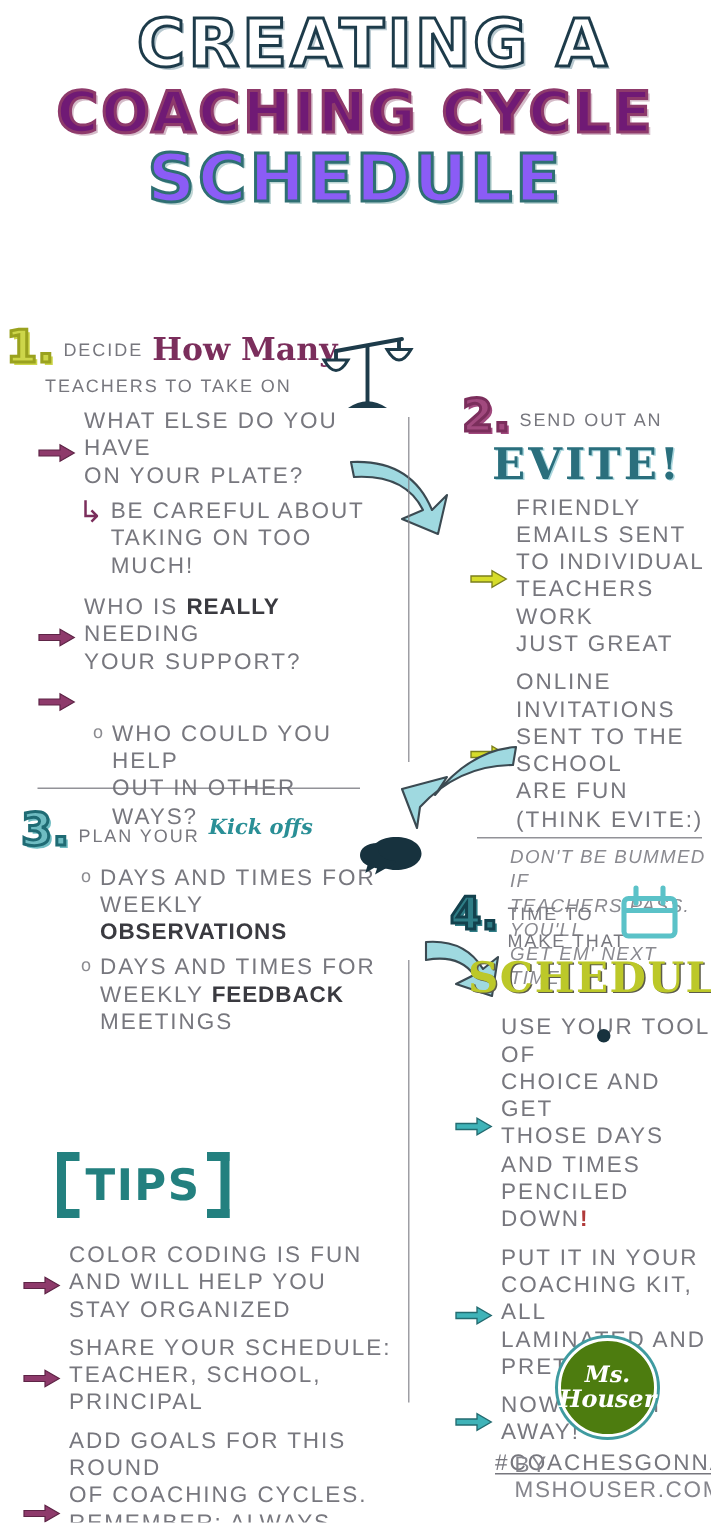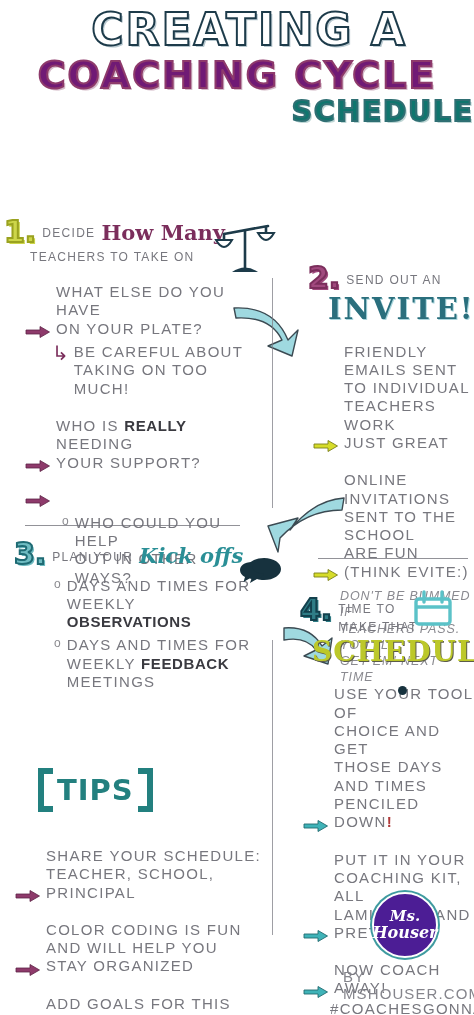--- a/index.html
+++ b/index.html
@@ -39,25 +39,24 @@
     padding-left: 24px;
   }
   .t2 {
     font-size: 38px;
     color: #701a75;
     -webkit-text-stroke: 2px #8e3a6b;
     text-shadow: 2px 2px 0 #d5bcc9;
     margin-bottom: 4px;
   }
   .t3 {
-    font-size: 28px;
-    color: #0f766e;
+    font-size: 44px;
+    color: #8b5cf6;
     -webkit-text-stroke: 2px #2f6f73;
     text-shadow: 2px 2px 0 #bfd6d5;
-    text-align: right;
   }
 
   
   .sec { position: absolute; }
   .headrow {
     display: flex;
     align-items: flex-start;
     gap: 6px;
   }
   .num {
@@ -97,42 +96,41 @@
     font-size: 29px;
     letter-spacing: 2px;
     color: #2a6f7d;
     line-height: 1;
     text-shadow: 1px 1px 0 #a9d6dd;
   }
   .fancy-kickoffs {
     font-family: "DejaVu Serif", serif;
     font-style: italic;
     font-weight: 700;
-    font-size: 21px;
+    font-size: 14px;
     color: #2a8f96;
     letter-spacing: 0px;
     line-height: 1;
   }
   .fancy-schedule {
     font-family: "DejaVu Serif", serif;
     font-weight: 700;
     font-size: 28px;
     letter-spacing: 1px;
     color: #bcc829;
     line-height: 1;
     text-shadow: 1px 1px 0 #5c5c4a;
   }
 
   
   .bul {
     display: flex;
-    align-items: flex-end;
+    align-items: center;
     gap: 6px;
     margin-bottom: 7px;
-    margin-top: 19px;
   }
   .bul .txt { flex: 1; }
   .arrow { flex: 0 0 auto; margin-top: 4px; }
 
   .sub-o {
     display: flex;
     gap: 6px;
     margin-bottom: 5px;
   }
   .odot {
@@ -193,21 +191,21 @@
     border: 6px solid #23807f;
   }
   .brk.l { border-right: none; }
   .brk.r { border-left: none; }
 
   
   .logo {
     position: absolute;
     width: 66px; height: 66px;
     border-radius: 50%;
-    background: #4c1d95;
+    background: #4d7c0f;
     border: 2px solid #ffffff;
     box-shadow: 0 0 0 2px #3f9ba0;
     display: flex; flex-direction: column;
     align-items: center; justify-content: center;
     color: #ffffff;
   }
   .logo .l1 {
     font-family: "DejaVu Serif", serif;
     font-style: italic; font-weight: 700;
     font-size: 15px; line-height: 1;
@@ -312,21 +310,21 @@
   <svg width="76" height="62" viewBox="0 0 76 62">
     <path d="M2 8 Q42 6 56 40 L66 30 L60 56 L36 46 L50 40 Q38 16 4 18 Z" fill="#9fd9e0" stroke="#3b4a52" stroke-width="1.4" stroke-linejoin="round"></path>
   </svg>
 </div>
 
 <div class="sec" style="top:264px; left:308px; width:166px;">
   <div class="headrow">
     <span class="num num-purple">2.</span>
     <span class="plain plain-lg" style="margin-top:9px;">SEND OUT AN</span>
   </div>
-  <div class="fancy-invite" style="margin:2px 0 6px 20px;">INVITE!</div>
+  <div class="fancy-invite" style="margin:2px 0 6px 20px;">EVITE!</div>
 
   <div style="margin-left:6px;">
     <div class="bul">
       <span class="arrow">
         <svg width="24" height="12" viewBox="0 0 24 12">
             <path d="M0 4 H14 V0.5 L23.5 6 L14 11.5 V8 H0 Z" fill="#d6dc2a" stroke="#7b7f1c" stroke-width="0.9"></path>
           </svg>
       </span>
       <span class="txt plain">FRIENDLY EMAILS SENT<br>TO INDIVIDUAL<br>TEACHERS WORK<br>JUST GREAT</span>
     </div>
@@ -441,29 +439,29 @@
   <span class="brk r"></span>
 </div>
 
 <div class="sec" style="top:828px; left:16px; width:248px;">
   <div class="bul">
     <span class="arrow">
       <svg width="24" height="12" viewBox="0 0 24 12">
           <path d="M0 4 H14 V0.5 L23.5 6 L14 11.5 V8 H0 Z" fill="#8e3a6b" stroke="#5e2446" stroke-width="0.8"></path>
         </svg>
     </span>
-    <span class="txt plain">SHARE YOUR SCHEDULE:<br>TEACHER, SCHOOL,<br>PRINCIPAL</span>
+    <span class="txt plain">COLOR CODING IS FUN<br>AND WILL HELP YOU<br>STAY ORGANIZED</span>
   </div>
   <div class="bul">
     <span class="arrow">
       <svg width="24" height="12" viewBox="0 0 24 12">
           <path d="M0 4 H14 V0.5 L23.5 6 L14 11.5 V8 H0 Z" fill="#8e3a6b" stroke="#5e2446" stroke-width="0.8"></path>
         </svg>
     </span>
-    <span class="txt plain">COLOR CODING IS FUN<br>AND WILL HELP YOU<br>STAY ORGANIZED</span>
+    <span class="txt plain">SHARE YOUR SCHEDULE:<br>TEACHER, SCHOOL,<br>PRINCIPAL</span>
   </div>
   <div class="bul">
     <span class="arrow">
       <svg width="24" height="12" viewBox="0 0 24 12">
           <path d="M0 4 H14 V0.5 L23.5 6 L14 11.5 V8 H0 Z" fill="#8e3a6b" stroke="#5e2446" stroke-width="0.8"></path>
         </svg>
     </span>
     <span class="txt plain">ADD GOALS FOR THIS ROUND<br>OF COACHING CYCLES.<br>REMEMBER: ALWAYS WORK<br>TO GET BETTER ☺</span>
   </div>
 </div>

